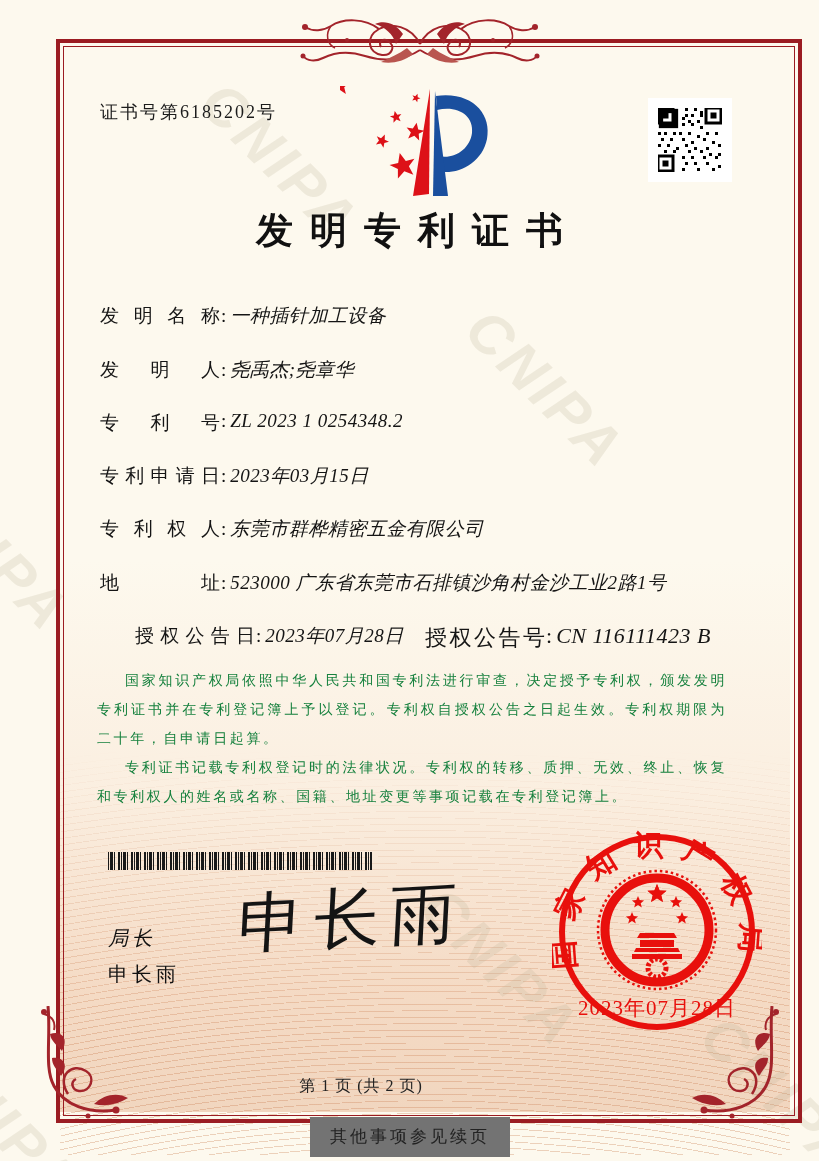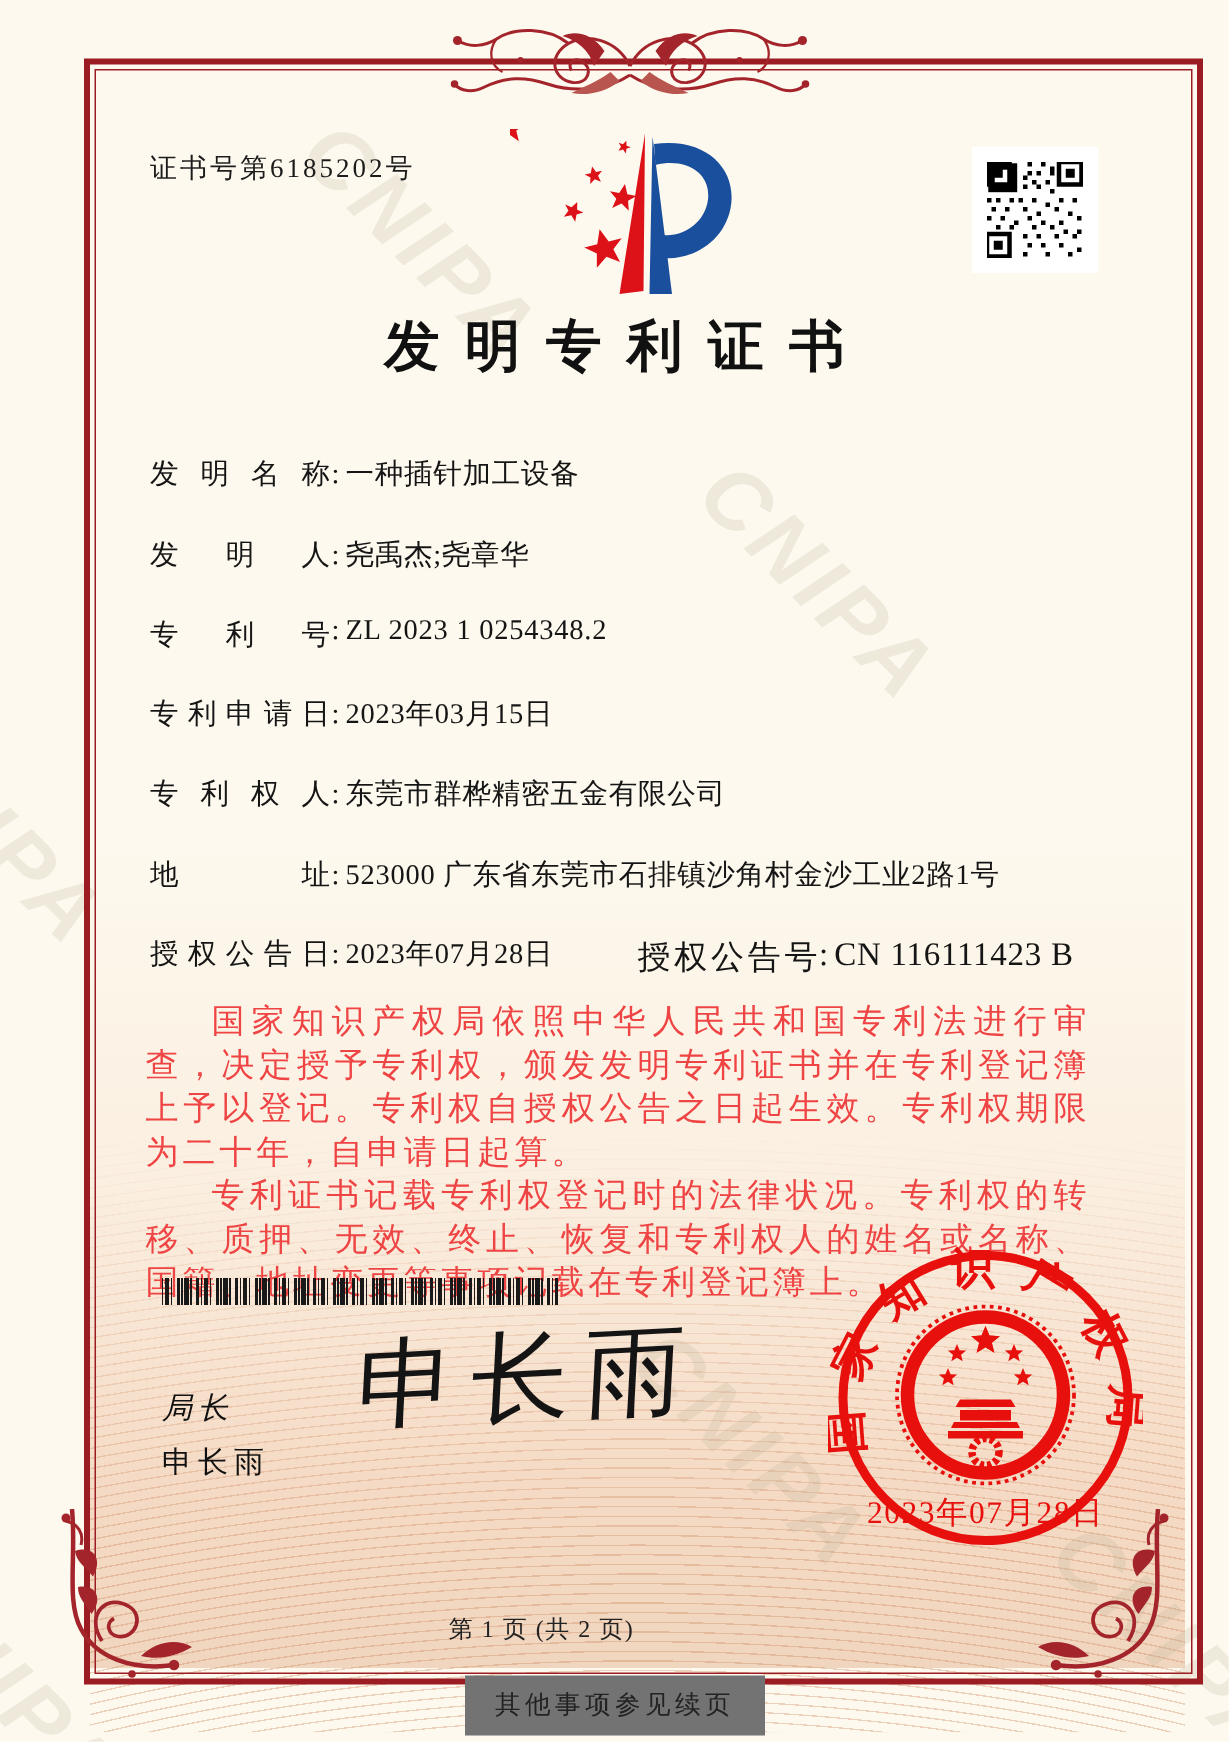--- a/index.html
+++ b/index.html
@@ -30,25 +30,25 @@
   .qr-box svg{position:absolute;left:10px;top:10px;}
 
   .logo{position:absolute;z-index:5;left:340px;top:86px;}
 
   .title{position:absolute;z-index:5;left:0;top:206px;width:819px;text-align:center;
      font-size:37px;font-weight:bold;color:#111;letter-spacing:17px;text-indent:17px;}
 
   .row{position:absolute;z-index:5;left:100px;font-size:19px;color:#151515;white-space:nowrap;}
   .flabel{display:inline-block;width:120px;text-align:justify;text-align-last:justify;vertical-align:top;}
   .colon{display:inline-block;margin:0 4px 0 1px;}
-  .fvalue{letter-spacing:.5px;}
+  .fvalue{letter-spacing:.5px;font-style:italic;}
   .row2{position:absolute;z-index:5;left:425px;font-size:22px;color:#151515;white-space:nowrap;}
 
-  .paras{position:absolute;z-index:5;left:97px;top:666px;width:630px;font-size:22px;line-height:29px;
-     letter-spacing:2.6px;text-align:justify;color:#ef4444;}
+  .paras{position:absolute;z-index:5;left:97px;top:666px;width:630px;font-size:14px;line-height:29px;
+     letter-spacing:2.6px;text-align:justify;color:#15803d;}
   .paras p{margin:0;text-indent:2em;}
 
   .barcode{position:absolute;z-index:5;left:108px;top:852px;width:264px;height:18px;
      background:repeating-linear-gradient(90deg,#191919 0 1px,transparent 1px 2px,#191919 2px 5px,transparent 5px 6px,#191919 6px 7px,transparent 7px 10px,#191919 10px 12px,transparent 12px 13px);}
 
   .director-label{position:absolute;z-index:5;left:108px;top:925px;font-size:20px;letter-spacing:4px;color:#111;font-family:"Liberation Sans",sans-serif;font-style:italic;}
   .director-name{position:absolute;z-index:5;left:108px;top:961px;font-size:20px;letter-spacing:4px;color:#111;font-family:"Liberation Sans",sans-serif;}
   .signature{position:absolute;z-index:5;left:238px;top:874px;font-size:66px;color:#141414;letter-spacing:10px;
      transform:rotate(-3deg) skewX(-6deg);}
 
@@ -163,21 +163,21 @@
   </div>
   <div class="row" style="top:463px;">
     <span class="flabel">专利申请日</span><span class="colon">:</span><span class="fvalue">2023年03月15日</span>
   </div>
   <div class="row" style="top:516px;">
     <span class="flabel">专利权人</span><span class="colon">:</span><span class="fvalue">东莞市群桦精密五金有限公司</span>
   </div>
   <div class="row" style="top:570px;">
     <span class="flabel">地址</span><span class="colon">:</span><span class="fvalue">523000 广东省东莞市石排镇沙角村金沙工业2路1号</span>
   </div>
-  <div class="row" style="top:623px;">
+  <div class="row" style="top:623px;margin-left:35px;">
     <span class="flabel">授权公告日</span><span class="colon">:</span><span class="fvalue">2023年07月28日</span>
   </div>
   <div class="row2" style="top:623px;">
     <span class="flabel">授权公告号</span><span class="colon">:</span><span class="fvalue">CN 116111423 B</span>
   </div>
 
   <div class="paras">
     <p>国家知识产权局依照中华人民共和国专利法进行审查，决定授予专利权，颁发发明专利证书并在专利登记簿上予以登记。专利权自授权公告之日起生效。专利权期限为二十年，自申请日起算。</p>
     <p>专利证书记载专利权登记时的法律状况。专利权的转移、质押、无效、终止、恢复和专利权人的姓名或名称、国籍、地址变更等事项记载在专利登记簿上。</p>
   </div>

